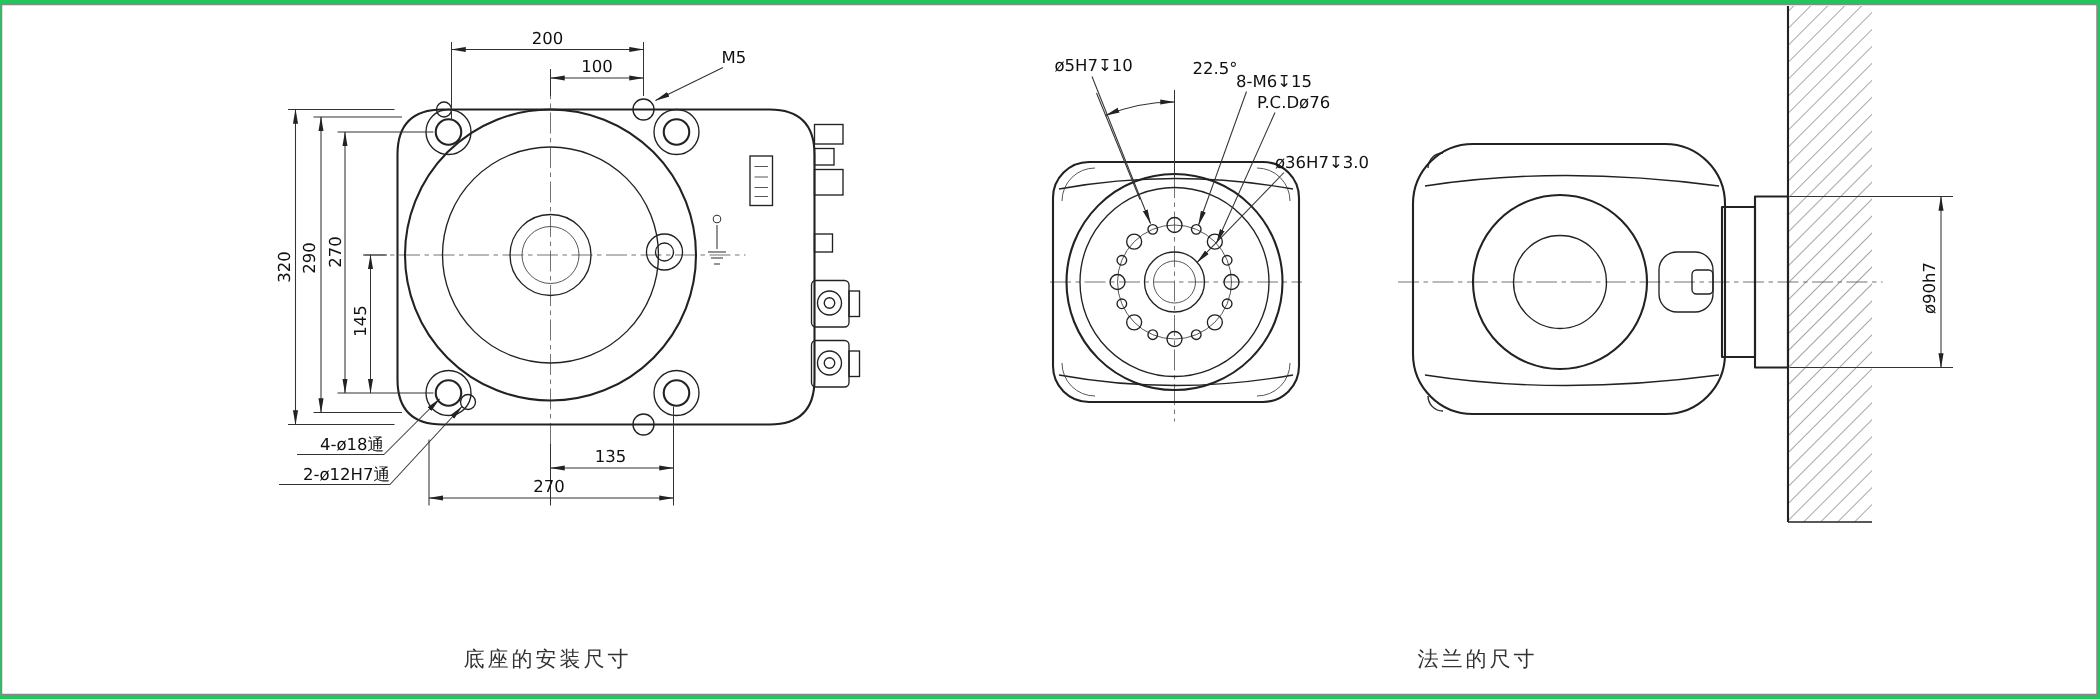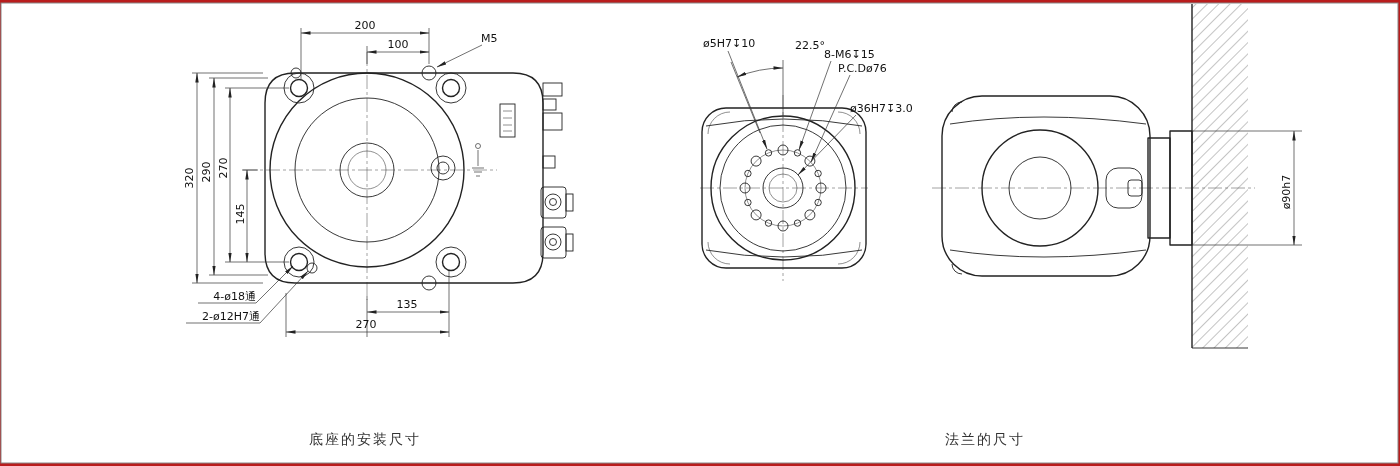--- a/index.html
+++ b/index.html
@@ -1,16 +1,16 @@
 <!DOCTYPE html>
 <html><head>
 <meta charset="utf-8">
 <style>
   html,body{margin:0;padding:0;background:#fff;}
-  .page{width:1400px;height:466px;position:relative;background:#b91c1c;}
+  .page{width:1400px;height:466px;position:relative;background:#22c55e;}
   .outline{fill:none;stroke:#222;stroke-width:1.4;stroke-linejoin:round;}
   .thin{fill:none;stroke:#222;stroke-width:0.9;}
   .hair{fill:none;stroke:#333;stroke-width:0.55;}
   .dim{fill:none;stroke:#333;stroke-width:0.7;}
   .cl{fill:none;stroke:#555;stroke-width:0.55;stroke-dasharray:14 3 3 3;}
   .dtext{font-family:"DejaVu Sans",sans-serif;font-size:11px;fill:#111;}
   .cap{font-family:"DejaVu Sans",sans-serif;font-size:14px;fill:#333;letter-spacing:2px;}
   .frame{fill:#fff;stroke:#888;stroke-width:1;}
 </style>
 </head>

